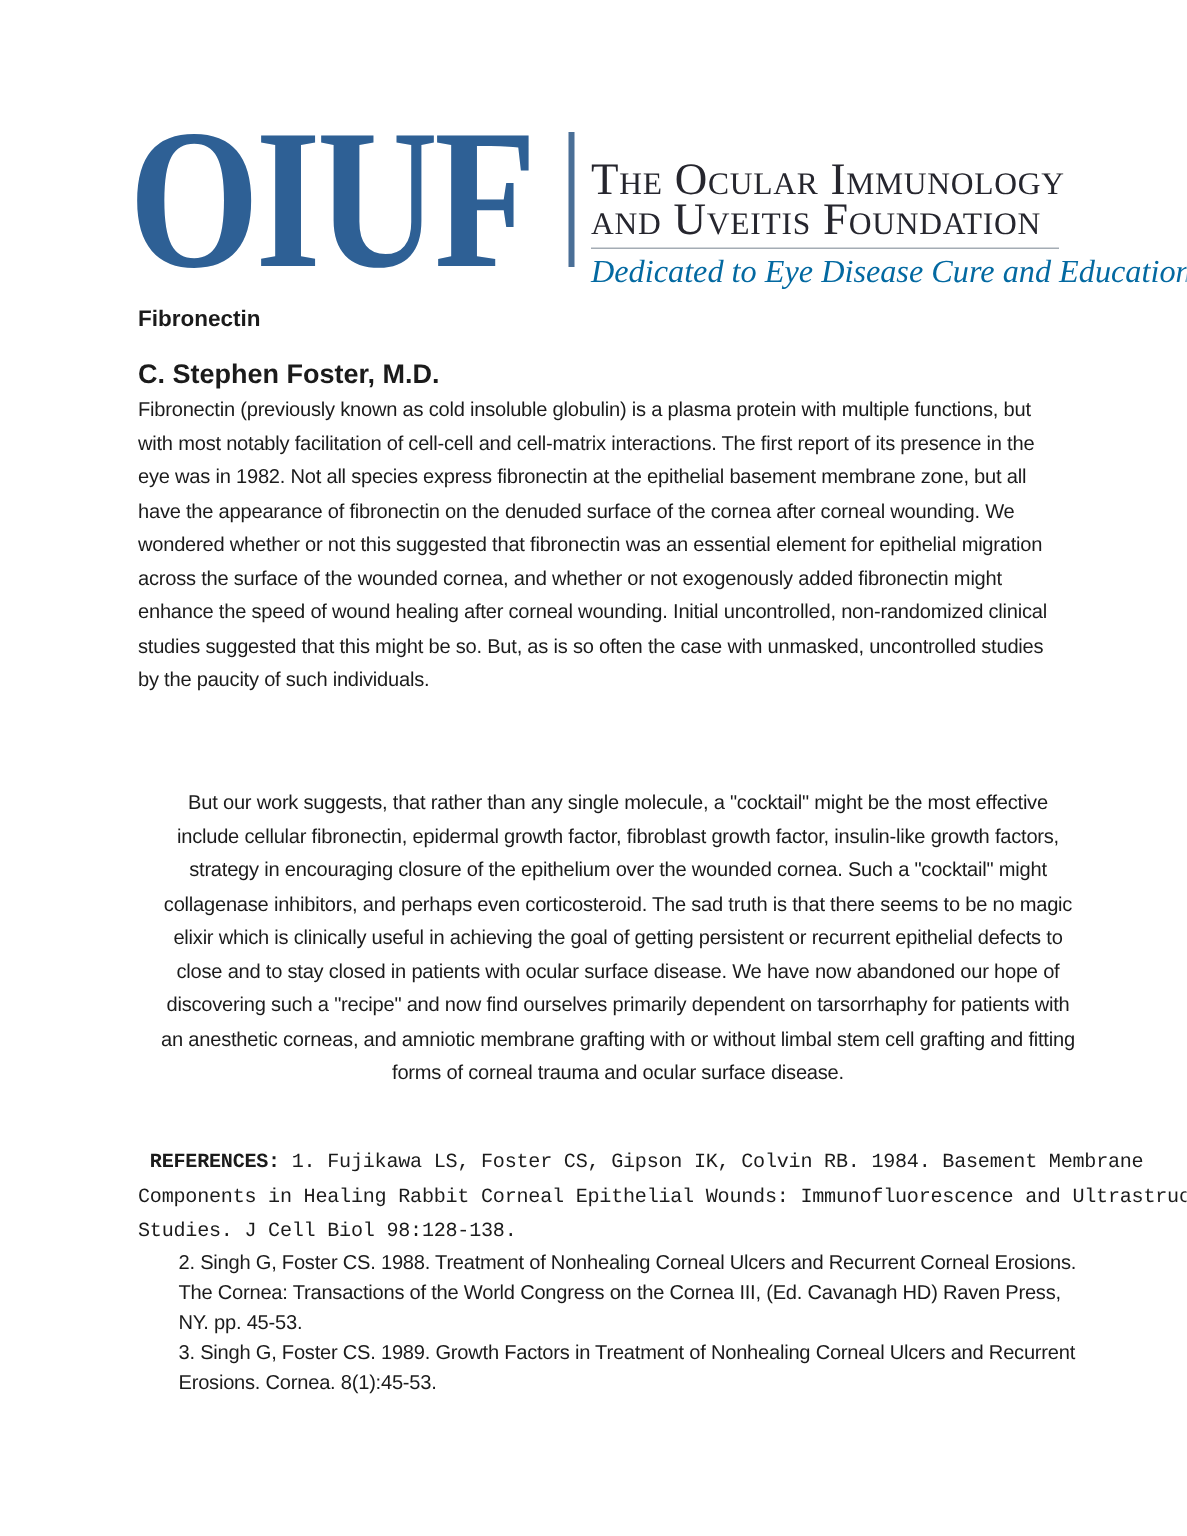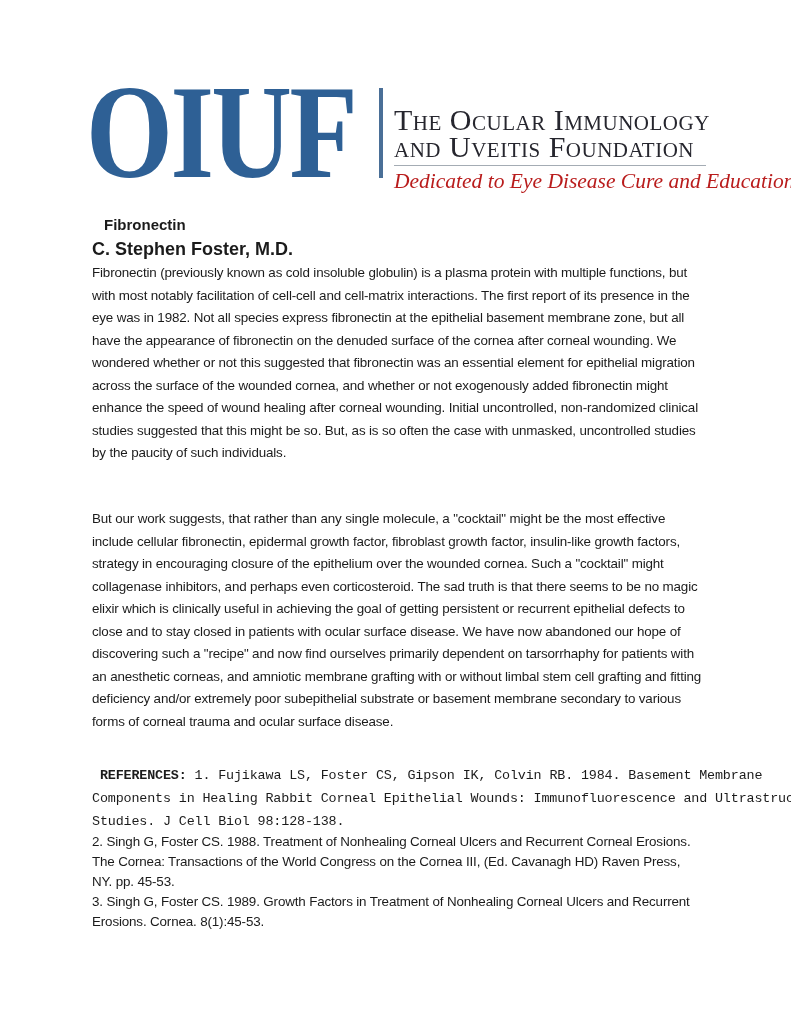--- a/index.html
+++ b/index.html
@@ -41,49 +41,49 @@
     white-space: nowrap;
   }
   .logo-rule {
     height: 1px; background: #a4acb4;
     margin: 5px 0 2px 0;
   }
   .logo-tagline {
     font-family: "Liberation Serif", serif;
     font-style: italic;
     font-size: 21.5px; line-height: 26px;
-    color: #b91c1c;
+    color: #0369a1;
     white-space: nowrap;
   }
 
   
   .article-title {
     position: absolute; left: 92px; top: 204px;
     font-size: 15px; line-height: 18px; font-weight: bold;
-    margin: 12px;
+    margin: 0;
     text-align: right;
   }
   .article-byline {
     position: absolute; left: 92px; top: 241px;
     font-size: 18px; line-height: 16px; font-weight: bold;
   }
   .body-block { position: absolute; left: 92px; width: 640px; }
   #para1 { top: 262px; }
-  #para2 { top: 508px; }
+  #para2 { top: 524px; text-align: center; }
   #refs-first { top: 764px; font-family: Liberation Mono, monospace; }
   #refs-compact { top: 832px; }
 
   .body-block .line {
     white-space: pre;
     font-size: 13.4px;
     letter-spacing: -0.15px;
     line-height: 22.5px;
   }
   #refs-first .line { line-height: 23px; }
-  #refs-compact .line { line-height: 20px; }
+  #refs-compact .line { line-height: 20px; margin-left: 27px; }
   .bold { font-weight: bold; }
 </style>
 </head>
 <body>
 
 <div class="page">
 
   <div>
     <div class="logo-acronym">OIUF</div>
     <div class="logo-divider"></div>
@@ -113,21 +113,20 @@
 
   <div id="para2" class="body-block">
       <div class="line">But our work suggests, that rather than any single molecule, a "cocktail" might be the most effective</div>
       <div class="line">include cellular fibronectin, epidermal growth factor, fibroblast growth factor, insulin-like growth factors,</div>
       <div class="line">strategy in encouraging closure of the epithelium over the wounded cornea. Such a "cocktail" might</div>
       <div class="line">collagenase inhibitors, and perhaps even corticosteroid. The sad truth is that there seems to be no magic</div>
       <div class="line">elixir which is clinically useful in achieving the goal of getting persistent or recurrent epithelial defects to</div>
       <div class="line">close and to stay closed in patients with ocular surface disease. We have now abandoned our hope of</div>
       <div class="line">discovering such a "recipe" and now find ourselves primarily dependent on tarsorrhaphy for patients with</div>
       <div class="line">an anesthetic corneas, and amniotic membrane grafting with or without limbal stem cell grafting and fitting</div>
-      <div class="line">deficiency and/or extremely poor subepithelial substrate or basement membrane secondary to various</div>
       <div class="line">forms of corneal trauma and ocular surface disease.</div>
     </div>
 
   <div id="refs-first" class="body-block">
     <div class="line"><span class="bold"> REFERENCES:</span><span> 1. Fujikawa LS, Foster CS, Gipson IK, Colvin RB. 1984. Basement Membrane</span></div>
     <div>
         <div class="line">Components in Healing Rabbit Corneal Epithelial Wounds: Immunofluorescence and Ultrastructural</div>
         <div class="line">Studies. J Cell Biol 98:128-138.</div>
       </div>
   </div>

